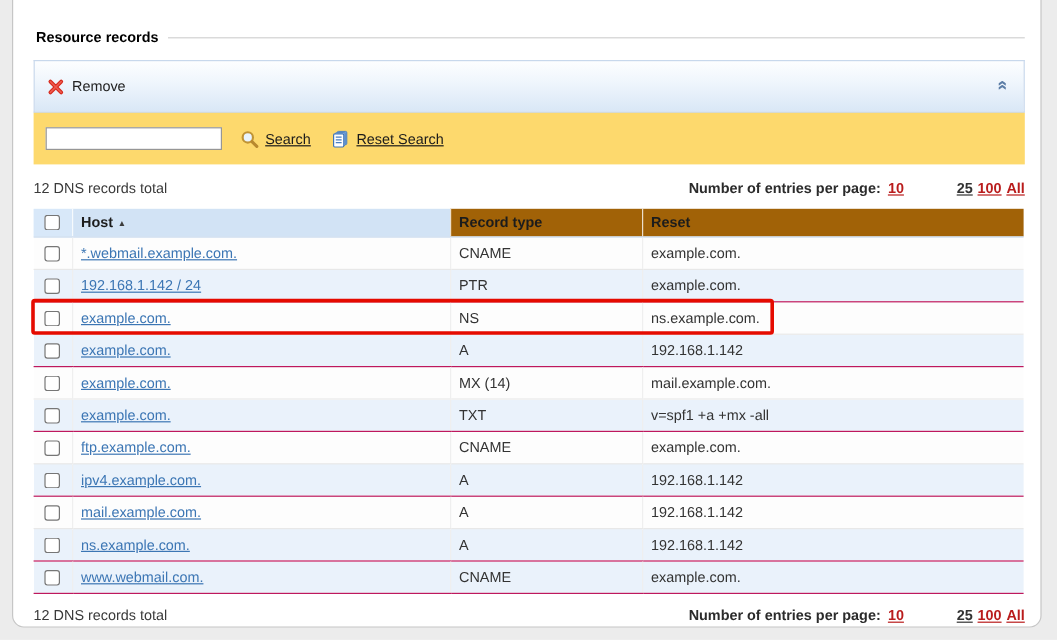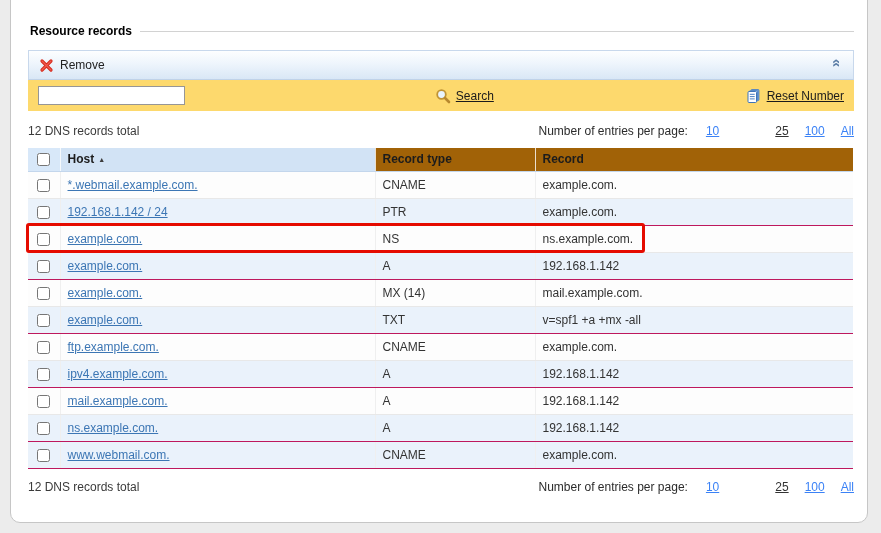--- a/index.html
+++ b/index.html
@@ -26,42 +26,41 @@
   }
 
   
   .heading-row { display: flex; align-items: center; gap: 8px; margin-left: 2px; height: 14px; margin-top: 20px; }
   .heading-row h2 { font-size: 12px; font-weight: bold; color: #000; margin: 0; white-space: nowrap; }
   .heading-rule { flex: 1; border-top: 1px solid #d2d2d2; height: 0; }
 
   
   .toolbar { margin-top: 12px; }
   .toolbar-actions {
-    height: 30px;
+    height: 44px;
     display: flex; align-items: center; justify-content: space-between;
     background: linear-gradient(to bottom, #fdfeff 0%, #eef5fc 45%, #d9e7f6 100%);
     border: 1px solid #c8d8ec;
     border-bottom: 1px solid #c0d2e8;
     padding: 0 10px;
   }
   .remove-btn { display: flex; align-items: center; gap: 6px; cursor: pointer; color: #222; }
   .collapse-btn { cursor: pointer; width: 16px; text-align: center; }
   .chevron-up-double {
     display: inline-block;
     transform: rotate(-90deg);
     color: #5b7da6; font-weight: bold; font-size: 15px; line-height: 12px;
     letter-spacing: -2px;
   }
 
   .search-bar {
-    height: 31px;
+    height: 43px;
     background: #fdd96d;
     display: flex; align-items: center;
     padding: 0 10px;
-    justify-content: space-between;
   }
   .search-input {
     width: 147px; height: 19px;
     border: 1px solid #969696;
     background: #fff;
     font-family: "Liberation Sans", sans-serif;
     font-size: 12px;
     padding: 0 3px;
   }
   .search-link, .reset-link {
@@ -71,23 +70,23 @@
   .search-link { margin-left: 15px; }
   .reset-link { margin-left: 17px; }
   .search-link span, .reset-link span { text-decoration: underline; }
 
   
   .info-row {
     display: flex; justify-content: space-between; align-items: baseline;
     margin-top: 13px; height: 15px; color: #3a3a3a;
   }
   .info-row.bottom { margin-top: 11px; }
-  .per-page { display: flex; gap: 16px; align-items: center; color: #2b2b2b; }
+  .per-page { display: flex; gap: 4px; align-items: center; color: #2b2b2b; font-weight: bold; }
   .per-page-label { margin-right: 2px; }
-  a.pp { color: #3b82f6; text-decoration: underline; }
+  a.pp { color: #b91c1c; text-decoration: underline; }
   a.pp.active { color: #333; margin-left: 40px; }
 
   
   .table-wrap { position: relative; margin-top: 9px; }
   table { width: 825px; border-collapse: collapse; table-layout: fixed; }
   thead th {
     height: 23px;
     background: #a16207;
     font-weight: bold; color: #1c1c1c;
     text-align: left; padding: 0 0 0 7px;
@@ -165,21 +164,21 @@
           <span class="icon">
             <svg width="16" height="16" viewBox="0 0 16 16">
               <rect x="5" y="1.5" width="8" height="11" rx="1" fill="#6f9fd8" stroke="#4a7fc1" stroke-width="0.8"></rect>
               <rect x="3.5" y="2.5" width="8" height="11" rx="1" fill="#a9c9ec" stroke="#4a7fc1" stroke-width="0.8"></rect>
               <rect x="2" y="3.5" width="8.5" height="11" rx="1" fill="#ffffff" stroke="#3e74b8" stroke-width="1"></rect>
               <line x1="3.8" y1="6.3" x2="8.7" y2="6.3" stroke="#4a7fc1" stroke-width="1"></line>
               <line x1="3.8" y1="8.6" x2="8.7" y2="8.6" stroke="#4a7fc1" stroke-width="1"></line>
               <line x1="3.8" y1="10.9" x2="8.7" y2="10.9" stroke="#4a7fc1" stroke-width="1"></line>
             </svg>
           </span>
-          <span>Reset Number</span>
+          <span>Reset Search</span>
         </a>
       </div>
     </div>
 
     <div class="info-row top">
       <span>12 DNS records total</span>
       <span class="per-page">
         <span class="per-page-label">Number of entries per page:</span>
         <span class="per-page">
             <a class="pp">10</a>
@@ -203,21 +202,21 @@
             <th class="col-check">
               <input type="checkbox" style="">
             </th>
             <th class="col-host">
               <span>Host</span><span class="sort-arrow">▲</span>
             </th>
             <th>
               <span>Record type</span>
             </th>
             <th>
-              <span>Record</span>
+              <span>Reset</span>
             </th>
           </tr>
         </thead>
         <tbody>
   <tr>
     <td class="cell-check">
       <input type="checkbox" style="">
     </td>
     <td>
       <a class="host-link">*.webmail.example.com.</a>

